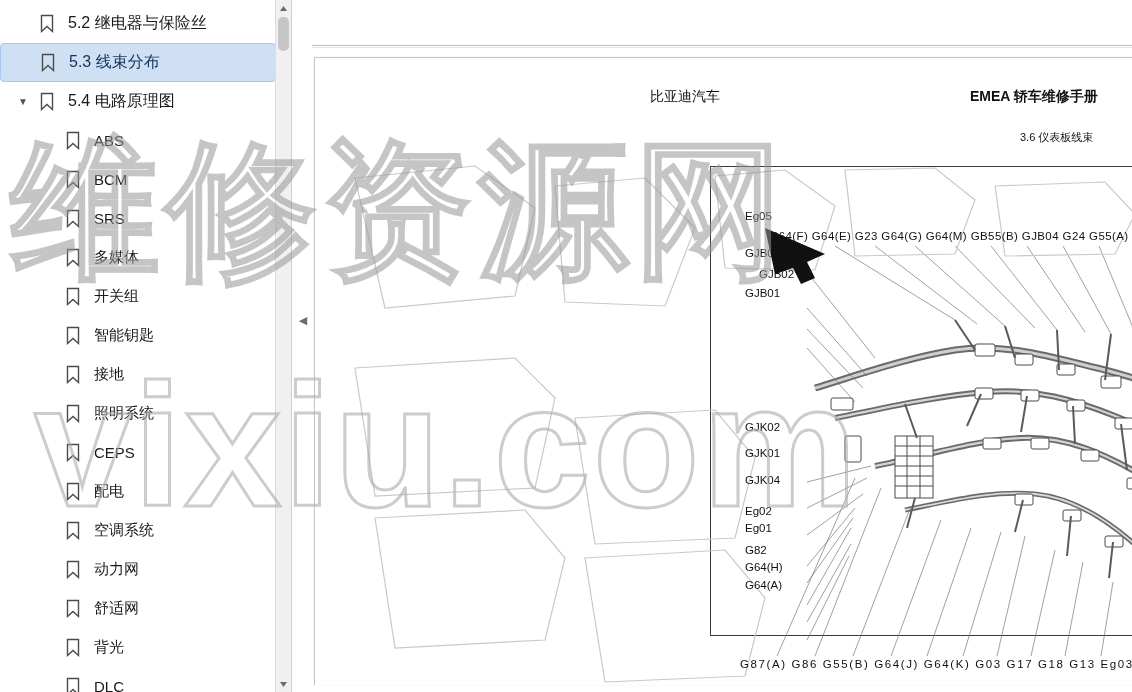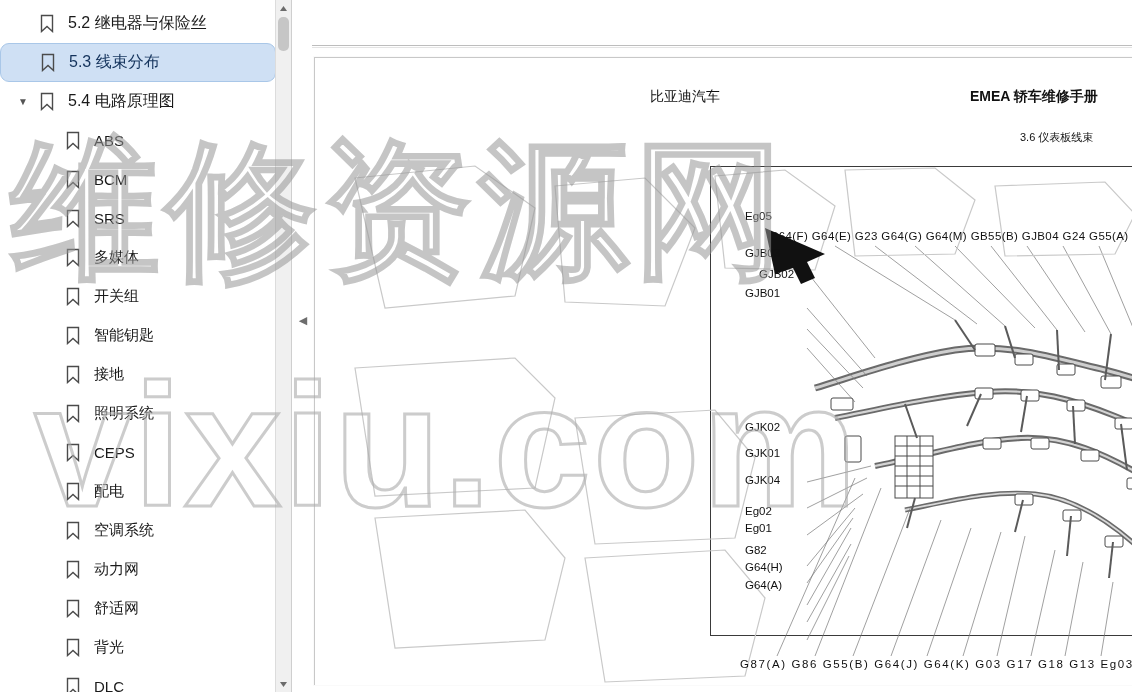--- a/index.html
+++ b/index.html
@@ -41,21 +41,21 @@
     display: flex;
     align-items: center;
     cursor: default;
     font-size: 16px;
     color: #1a1a1a;
     white-space: nowrap;
   }
   .node.selected {
     background: #cfe0f4;
     border: 1px solid #a9c7e8;
-    border-radius: 9px;
+    border-radius: 4px;
     color: #14335c;
   }
   .node .twisty {
     width: 22px;
     flex: 0 0 22px;
     text-align: center;
     font-size: 10px;
     color: #555;
     line-height: 1;
   }

